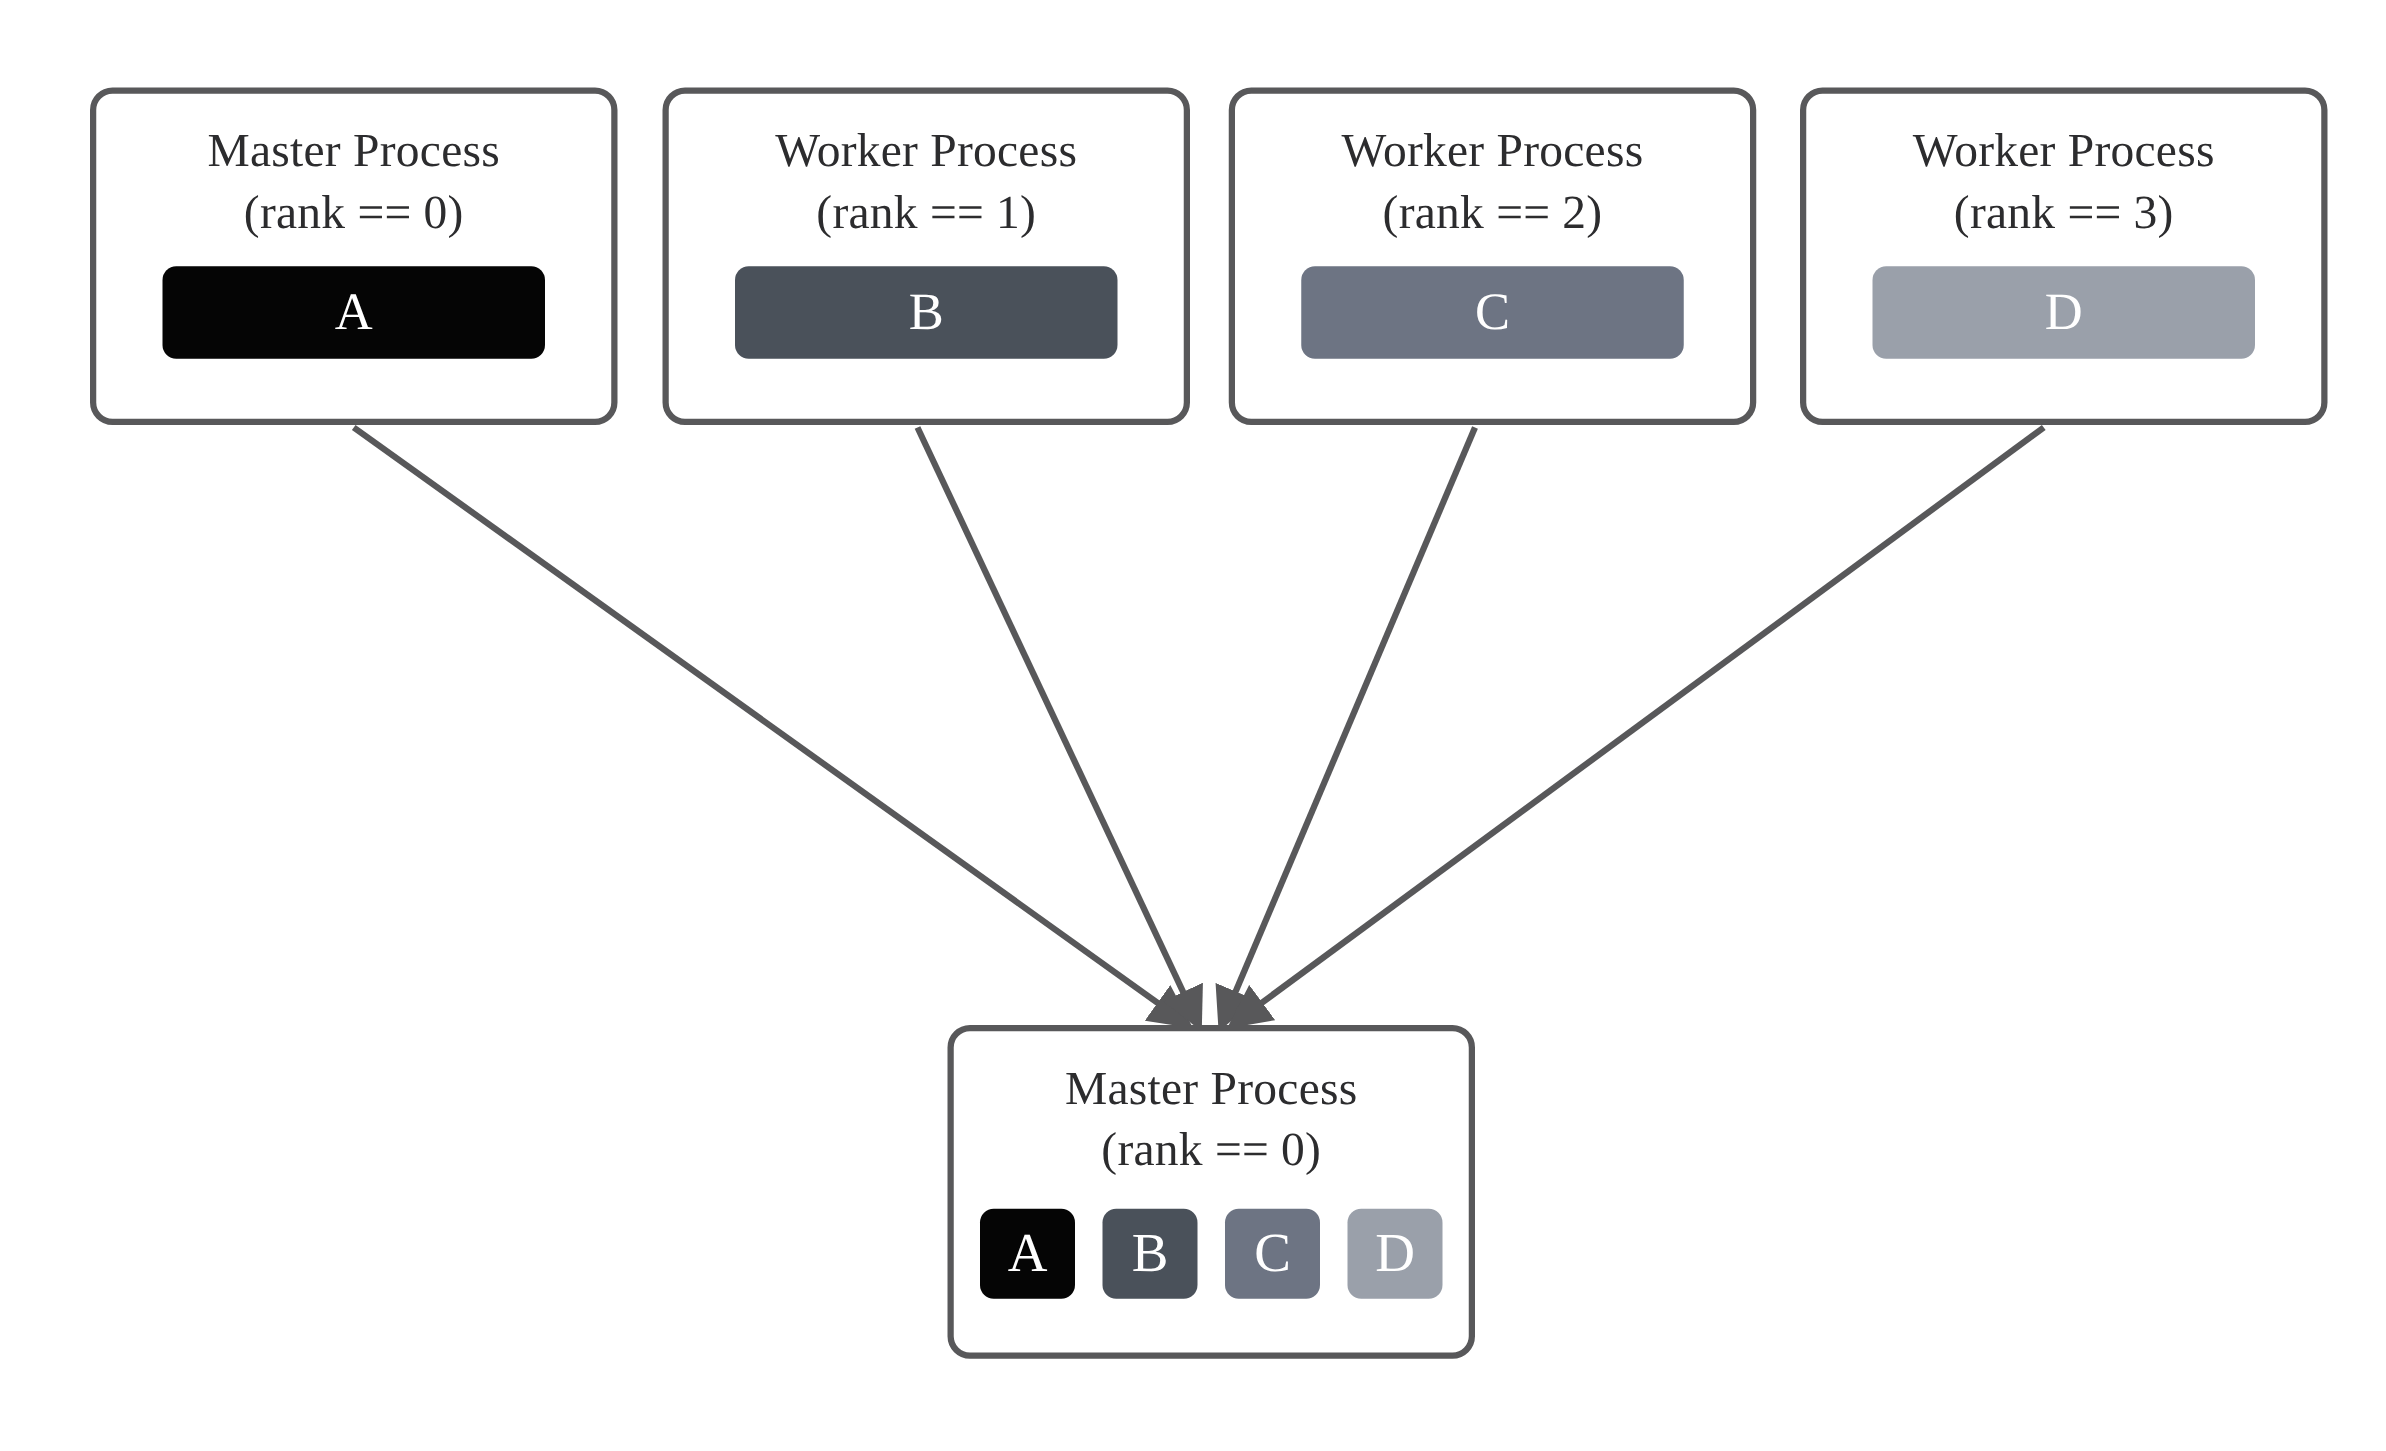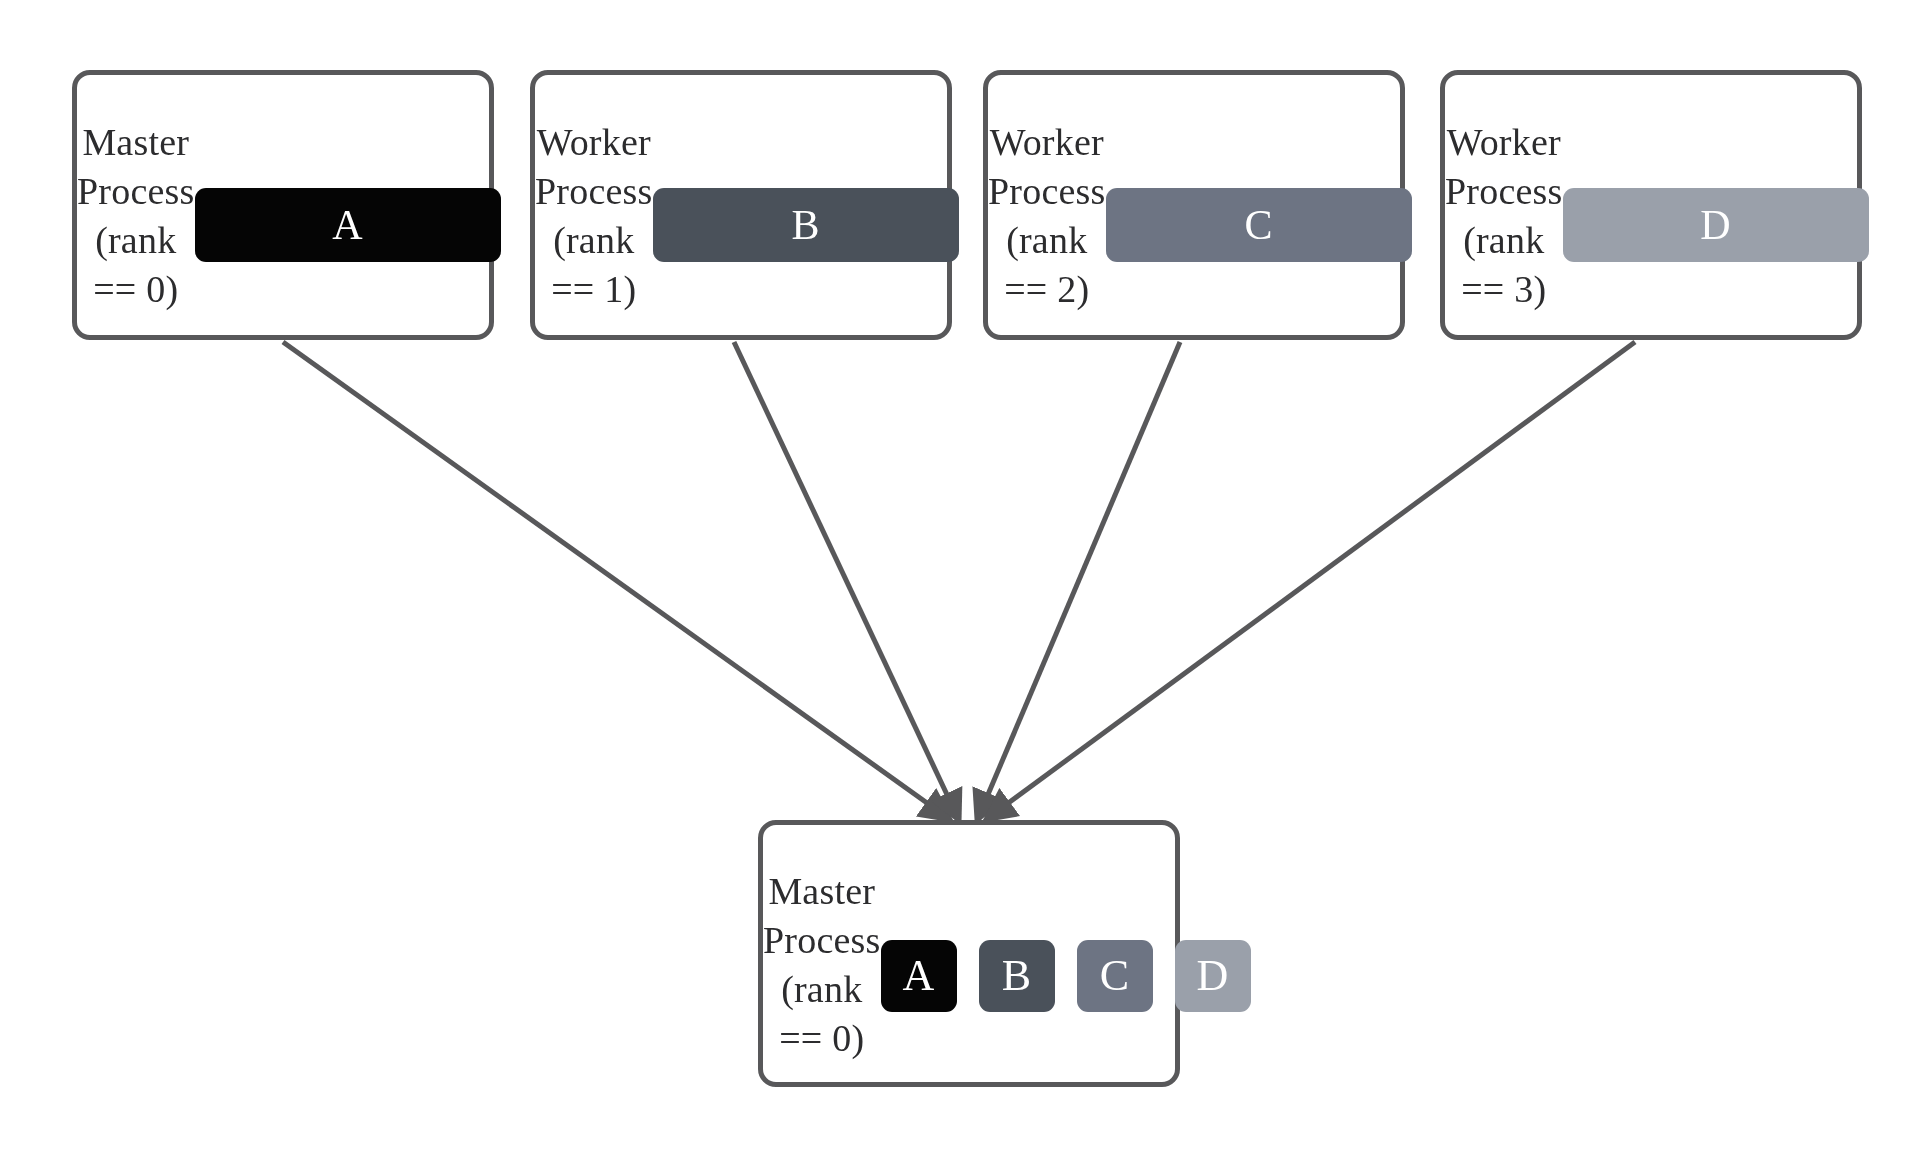--- a/index.html
+++ b/index.html
@@ -26,21 +26,21 @@
     height: 1161px;
     pointer-events: none;
   }
   .node {
     position: absolute;
     box-sizing: border-box;
     background: #ffffff;
     border: 5px solid #58585a;
     border-radius: 18px;
     display: flex;
-    flex-direction: row;
+    flex-direction: column;
     align-items: center;
     z-index: 2;
   }
   .node-title {
     text-align: center;
     color: #2c2c2e;
     font-size: 38px;
     line-height: 49px;
     letter-spacing: 0.2px;
     white-space: pre-line;

